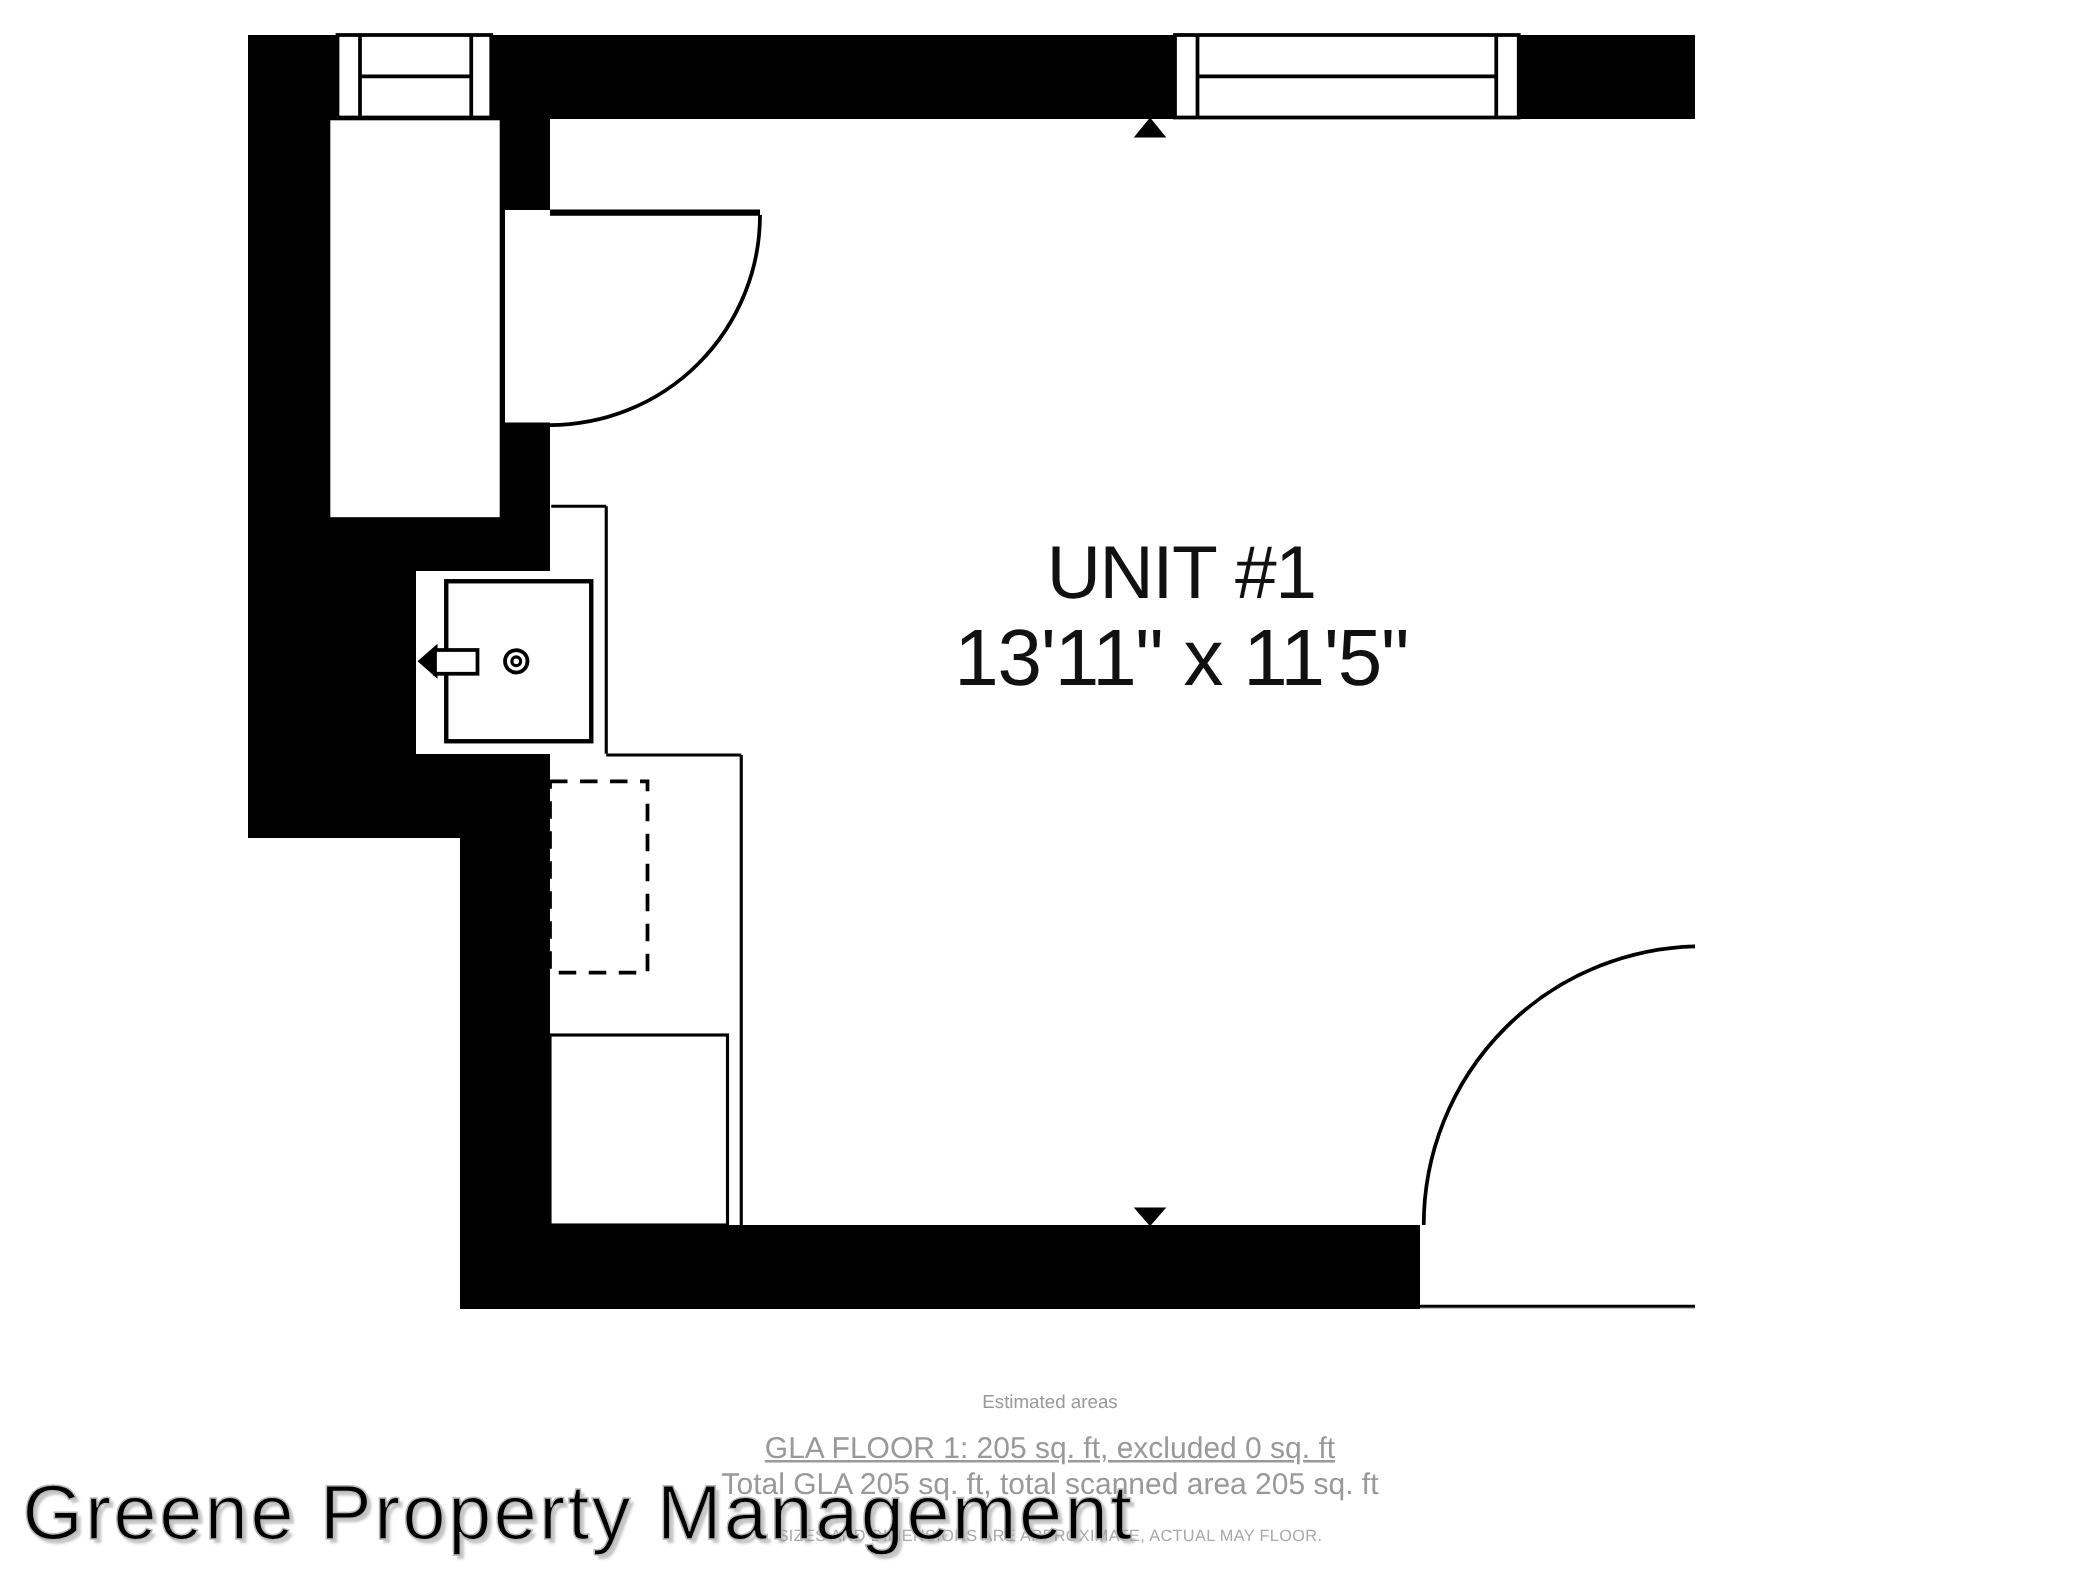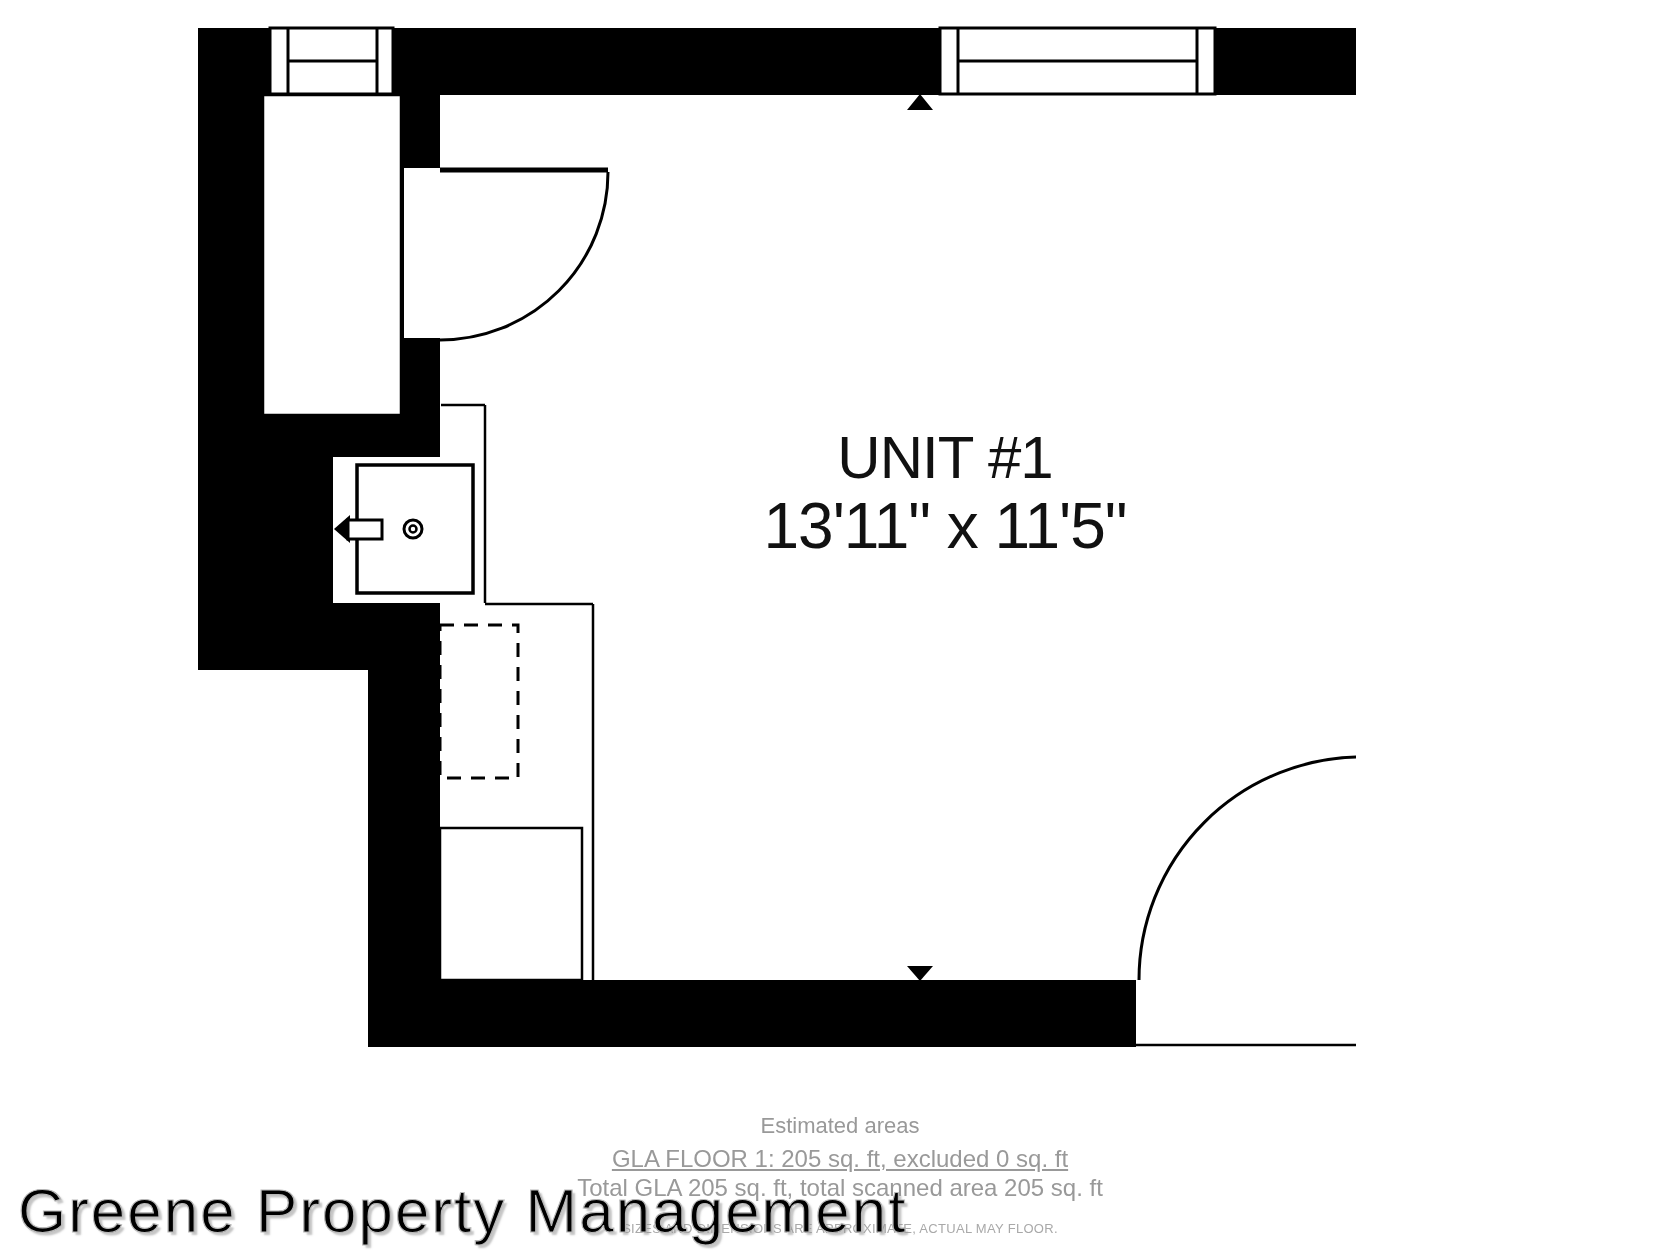--- a/index.html
+++ b/index.html
@@ -4,21 +4,21 @@
 <style>
   html,body{margin:0;padding:0;background:#ffffff;}
   #stage{position:relative;width:1356px;height:1260px;background:#ffffff;overflow:hidden;
          font-family:"Liberation Sans",sans-serif;}
   #plan-svg{position:absolute;left:0;top:0;}
   .label-block{position:absolute;left:440px;top:424px;width:1010px;text-align:center;
                color:#111111;line-height:1.12;letter-spacing:-1px;}
   .unit-name{font-size:60px;}
   .unit-dims{font-size:64px;}
   .footer-line{position:absolute;left:0;width:1680px;text-align:center;color:#999999;}
-  .f-est{top:1113px;font-size:22px;}
+  .f-est{top:1113px;font-size:15px;}
   .f-gla{top:1145px;font-size:24px;text-decoration:underline;}
   .f-total{top:1174px;font-size:24px;}
   .f-disc{top:1221px;font-size:13px;color:#a9a9a9;letter-spacing:.3px;}
   .watermark{position:absolute;left:18px;top:1175px;font-size:62px;letter-spacing:2px;
              color:#000000;-webkit-text-stroke:1.2px #b9b9b9;
              text-shadow:3px 3px 2px rgba(150,150,150,.55);white-space:nowrap;}
 </style>
 </head>
 <body>
 

